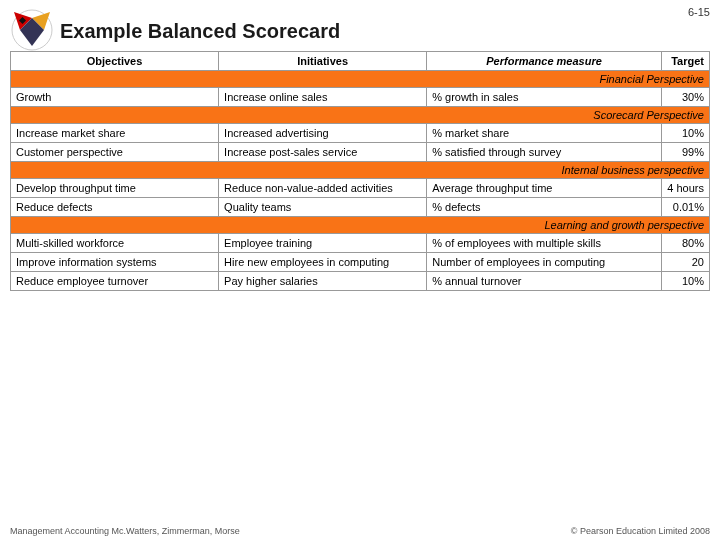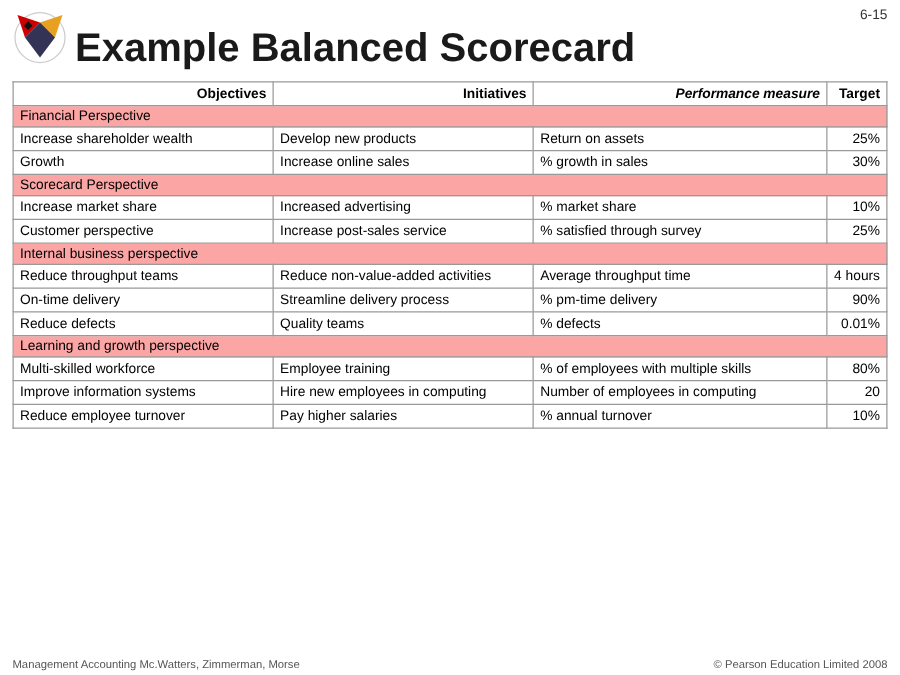--- a/index.html
+++ b/index.html
@@ -21,55 +21,57 @@
       padding-left: 36px;
     }
     #logo {
       position: absolute;
       top: 8px;
       left: 10px;
       width: 44px;
       height: 44px;
     }
     #title {
-      font-size: 32px;
+      font-size: 20px;
       font-weight: bold;
       color: #1a1a1a;
       margin: 10px 0 8px 60px;
       padding-top: 10px;
     }
     #main-content {
       margin: 0 10px;
     }
     table {
       width: 100%;
       border-collapse: collapse;
       font-size: 11px;
     }
     th {
       background: #fff;
       border: 1px solid #999;
       padding: 3px 5px;
-      text-align: right;
+      text-align: center;
       font-weight: bold;
       font-size: 11px;
     }
     td {
       border: 1px solid #999;
       padding: 3px 5px;
       vertical-align: top;
     }
     .section-header td {
+      font-style: italic;
       font-weight: normal;
-      background: #fca5a5;
+      background: #f97316;
       border-left: 1px solid #999;
       border-right: 1px solid #999;
       border-top: 1px solid #999;
       border-bottom: 1px solid #999;
       padding: 2px 5px;
+      text-align: right;
     }
     .target-col {
       text-align: right;
       width: 45px;
     }
     .obj-col { width: 195px; }
     .init-col { width: 195px; }
     .perf-col { width: 220px; font-style: italic; }
     #footer {
       position: absolute;
@@ -115,60 +117,48 @@
         <th class="init-col">Initiatives</th>
         <th class="perf-col">Performance measure</th>
         <th class="target-col">Target</th>
       </tr>
     </thead>
     <tbody id="table-body">
     <tr class="section-header">
           <td colspan="4">Financial Perspective</td>
         </tr>
         <tr>
-          <td>Increase shareholder wealth</td>
-          <td>Develop new products</td>
-          <td>Return on assets</td>
-          <td class="target-col">25%</td>
-        </tr>
-        <tr>
           <td>Growth</td>
           <td>Increase online sales</td>
           <td>% growth in sales</td>
           <td class="target-col">30%</td>
         </tr>
         <tr class="section-header">
           <td colspan="4">Scorecard Perspective</td>
         </tr>
         <tr>
           <td>Increase market share</td>
           <td>Increased advertising</td>
           <td>% market share</td>
           <td class="target-col">10%</td>
         </tr>
         <tr>
           <td>Customer perspective</td>
           <td>Increase post-sales service</td>
           <td>% satisfied through survey</td>
-          <td class="target-col">25%</td>
+          <td class="target-col">99%</td>
         </tr>
         <tr class="section-header">
           <td colspan="4">Internal business perspective</td>
         </tr>
         <tr>
-          <td>Reduce throughput teams</td>
+          <td>Develop throughput time</td>
           <td>Reduce non-value-added activities</td>
           <td>Average throughput time</td>
           <td class="target-col">4 hours</td>
-        </tr>
-        <tr>
-          <td>On-time delivery</td>
-          <td>Streamline delivery process</td>
-          <td>% pm-time delivery</td>
-          <td class="target-col">90%</td>
         </tr>
         <tr>
           <td>Reduce defects</td>
           <td>Quality teams</td>
           <td>% defects</td>
           <td class="target-col">0.01%</td>
         </tr>
         <tr class="section-header">
           <td colspan="4">Learning and growth perspective</td>
         </tr>

